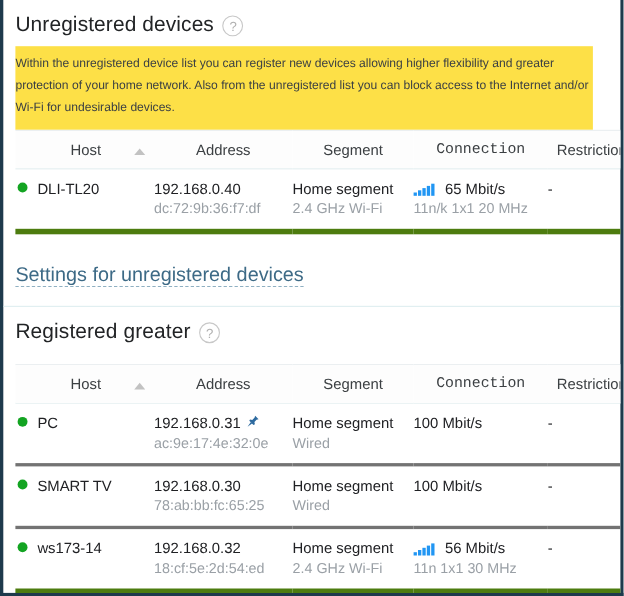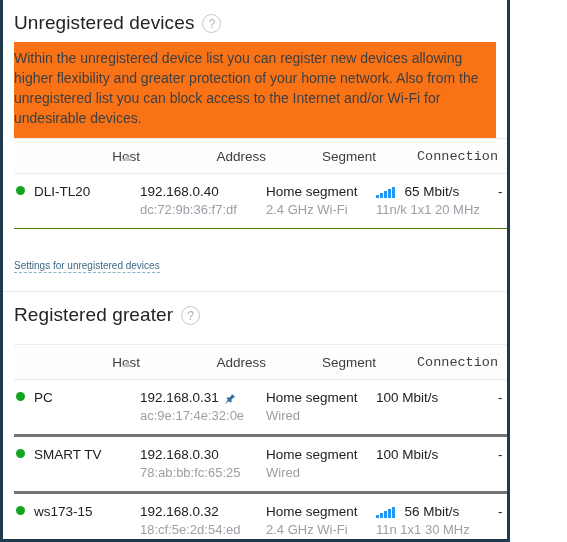--- a/index.html
+++ b/index.html
@@ -6,21 +6,21 @@
     margin: 0;
     padding: 0;
     background: #ffffff;
   }
   body {
     font-family: "Liberation Sans", sans-serif;
     -webkit-font-smoothing: antialiased;
   }
   #app {
     position: relative;
-    width: 510px;
+    width: 567px;
     height: 542px;
     box-sizing: border-box;
     border-left: 3px solid #1e3a4c;
     border-right: 3px solid #1e3a4c;
     border-bottom: 3px solid #1e3a4c;
     border-top: 0;
     background: #ffffff;
     overflow: hidden;
   }
   .panel {
@@ -51,39 +51,39 @@
     line-height: 19px;
     text-align: center;
     box-sizing: border-box;
     display: inline-block;
     cursor: pointer;
     user-select: none;
   }
 
   
   .description {
-    font-size: 14px;
+    font-size: 11px;
     line-height: 20px;
     color: #3c4043;
-    background: #f97316;
+    background: #fde047;
     padding: 6px 0 10px 0;
     max-width: 525px;
   }
 
   
   .devtable {
     width: 100%;
     border-collapse: collapse;
     table-layout: fixed;
   }
   .devtable thead th {
     font-size: 13.5px;
     font-weight: normal;
     color: #3c4043;
-    text-align: right;
+    text-align: center;
     padding: 10px 0 9px 0;
     border-bottom: 1px solid #e3eef0;
     border-top: 1px solid #e9eef0;
     background: #fdfdfd;
     vertical-align: middle;
     position: relative;
   }
   .th-host   { width: 124px; padding-left: 2px !important; }
   .th-addr   { width: 126px; }
   .th-seg    { width: 110px; }
@@ -101,21 +101,21 @@
   }
 
   .devtable tbody td {
     font-size: 13.5px;
     color: #202124;
     padding: 9px 0 9px 0;
     border-bottom: 3px solid #737373;
     vertical-align: top;
     line-height: 18px;
   }
-  .devtable tbody tr:last-child td { border-bottom: 1px solid #4d7c0f; }
+  .devtable tbody tr:last-child td { border-bottom: 5px solid #4d7c0f; }
 
   .cell-sub {
     color: #9aa0a6;
     font-size: 13px;
     line-height: 18px;
     display: block;
   }
   .cell-main {
     display: block;
     line-height: 18px;
@@ -130,21 +130,21 @@
     display: inline-block;
     width: 9px;
     height: 9px;
     border-radius: 50%;
     background: #13a422;
     margin-right: 9px;
     vertical-align: 1px;
   }
 
   
-  .addr-line { display: flex; align-items: center; gap: 5px; }
+  .addr-line { display: flex; gap: 5px; }
   .pin-icon { display: inline-block; width: 12px; height: 12px; flex: none; }
 
   
   .conn-line { display: flex; align-items: center; gap: 10px; }
   .sig-bars {
     display: inline-flex;
     align-items: flex-end;
     gap: 1.5px;
     height: 11px;
     flex: none;
@@ -156,21 +156,21 @@
   }
   .sig-bars i:nth-child(1) { height: 3px; }
   .sig-bars i:nth-child(2) { height: 5px; }
   .sig-bars i:nth-child(3) { height: 7px; }
   .sig-bars i:nth-child(4) { height: 9px; }
   .sig-bars i:nth-child(5) { height: 11px; }
 
   
   .settings-link-row { padding: 26px 0 18px 0; }
   .dashed-link {
-    font-size: 10px;
+    font-size: 18px;
     color: #3d6a86;
     border-bottom: 1px dashed #8fb0c2;
     text-decoration: none;
     cursor: pointer;
     padding-bottom: 1px;
   }
 
   .section-divider {
     border: 0;
     border-top: 1px solid #deeef0;
@@ -316,21 +316,21 @@
             <span class="conn-line">
               <span class="cell-main">100 Mbit/s</span>
             </span>
             <span class="cell-sub"></span>
           </td>
           <td>-</td>
         </tr>
 
         <tr>
           <td class="host-cell">
-            <span class="status-dot"></span><span>ws173-15</span>
+            <span class="status-dot"></span><span>ws173-14</span>
           </td>
           <td>
             <span class="addr-line">
               <span class="cell-main">192.168.0.32</span>
             </span>
             <span class="cell-sub">18:cf:5e:2d:54:ed</span>
           </td>
           <td>
             <span class="cell-main">Home segment</span>
             <span class="cell-sub">2.4 GHz Wi-Fi</span>

